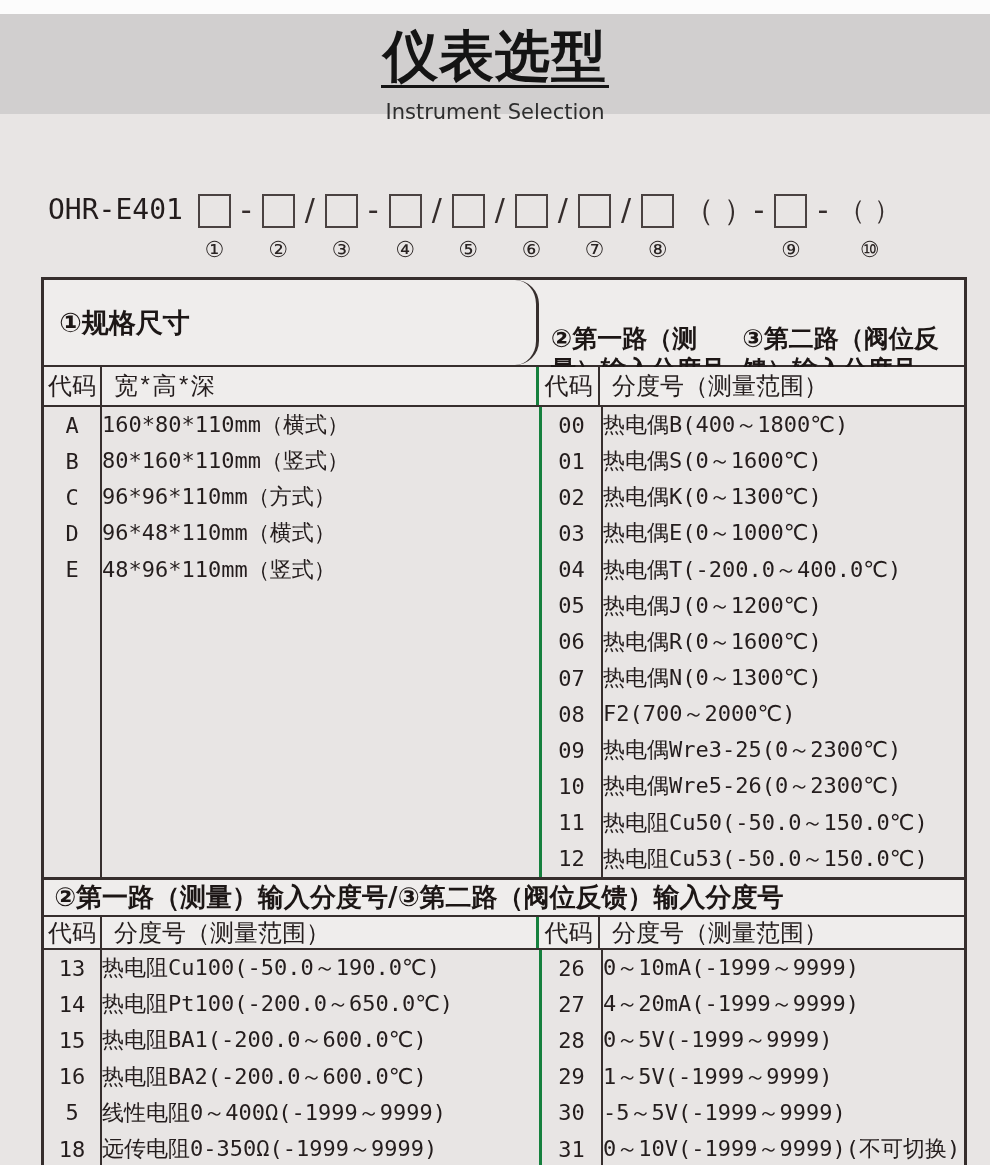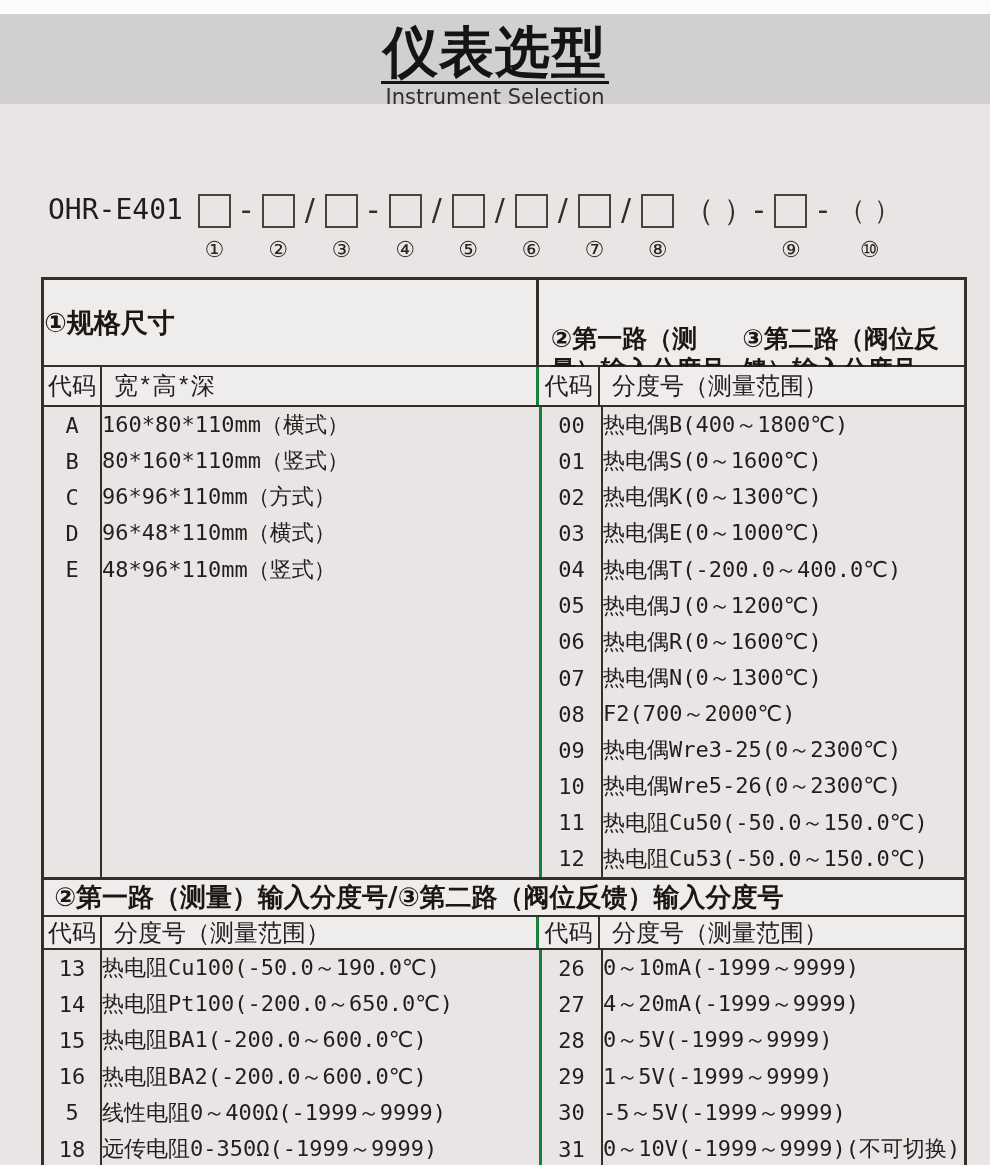--- a/index.html
+++ b/index.html
@@ -4,22 +4,22 @@
 <style>
   html,body{margin:0;padding:0;}
   body{
     width:990px;height:1165px;overflow:hidden;position:relative;
     background:#e8e5e4;
     font-family:"DejaVu Sans",sans-serif;
     color:#221c1b;
   }
   
   .top-white{position:absolute;top:0;left:0;width:990px;height:14px;background:#fcfcfc;}
-  .title-band{position:absolute;top:14px;left:0;width:990px;height:90px;background:#d1cfcf;
-    display:flex;flex-direction:column;align-items:center;justify-content:center;}
+  .title-band{position:absolute;top:14px;left:0;width:990px;height:100px;background:#d1cfcf;
+    display:flex;flex-direction:column;align-items:center;justify-content:flex-start;gap:11px;}
   .page-title{
     font-size:55px;font-weight:bold;color:#141414;line-height:56px;letter-spacing:1px;
     border-bottom:3px solid #141414;padding:0 2px 1px 2px;margin-top:14px;
   }
   .page-subtitle{font-size:21px;color:#2e2e2e;line-height:24px;margin-top:1px;}
   
   .model-line{position:absolute;left:48px;top:192px;display:flex;align-items:flex-start;}
   .ml-prefix{
     font-family:"DejaVu Sans Mono","DejaVu Sans",sans-serif;
     font-size:28px;line-height:36px;margin-right:12px;color:#231c1c;
@@ -42,21 +42,21 @@
   .cellv{display:flex;flex-direction:column;}
   .trow{height:36.15px;display:flex;align-items:center;flex:0 0 auto;}
   .trow.center{justify-content:center;}
   .trow.pad{padding-left:0;}
   .body-text{font-family:"DejaVu Sans Mono","DejaVu Sans",sans-serif;font-size:22px;color:#241d1d;white-space:nowrap;}
   .sub-text{font-family:Liberation Mono, monospace;font-size:24px;color:#241d1d;}
   .big-head{font-weight:bold;font-size:27px;color:#1c1615;}
   
   #table-top{top:277px;height:603px;display:flex;flex-direction:column;}
   .tt-header{height:85px;display:flex;}
-  .tt-h-left{width:495px;border-right:3px solid #362e2d;display:flex;align-items:center;box-sizing:border-box;}
+  .tt-h-left{width:495px;border-right:3px solid #362e2d;display:flex;align-items:center;padding-left:15px;box-sizing:border-box;border-radius:24px;}
   .tt-h-right{flex:1;display:flex;justify-content:center;padding-left:12px;margin-top:43px;}
   .tt-h-right .big-head{font-size:25px;line-height:31px;}
   .tt-sub{height:38px;display:flex;}
   .tt-sub .s{display:flex;align-items:center;}
   .tt-sub .s.center{justify-content:center;}
   .tt-sub .s.pad{padding-left:12px;box-sizing:border-box;}
   .tt-body{flex:1;display:flex;}
   
   #section2{top:880px;height:290px;border-top:none;display:flex;flex-direction:column;}
   .sec-header{height:35px;display:flex;align-items:center;padding-left:10px;}

